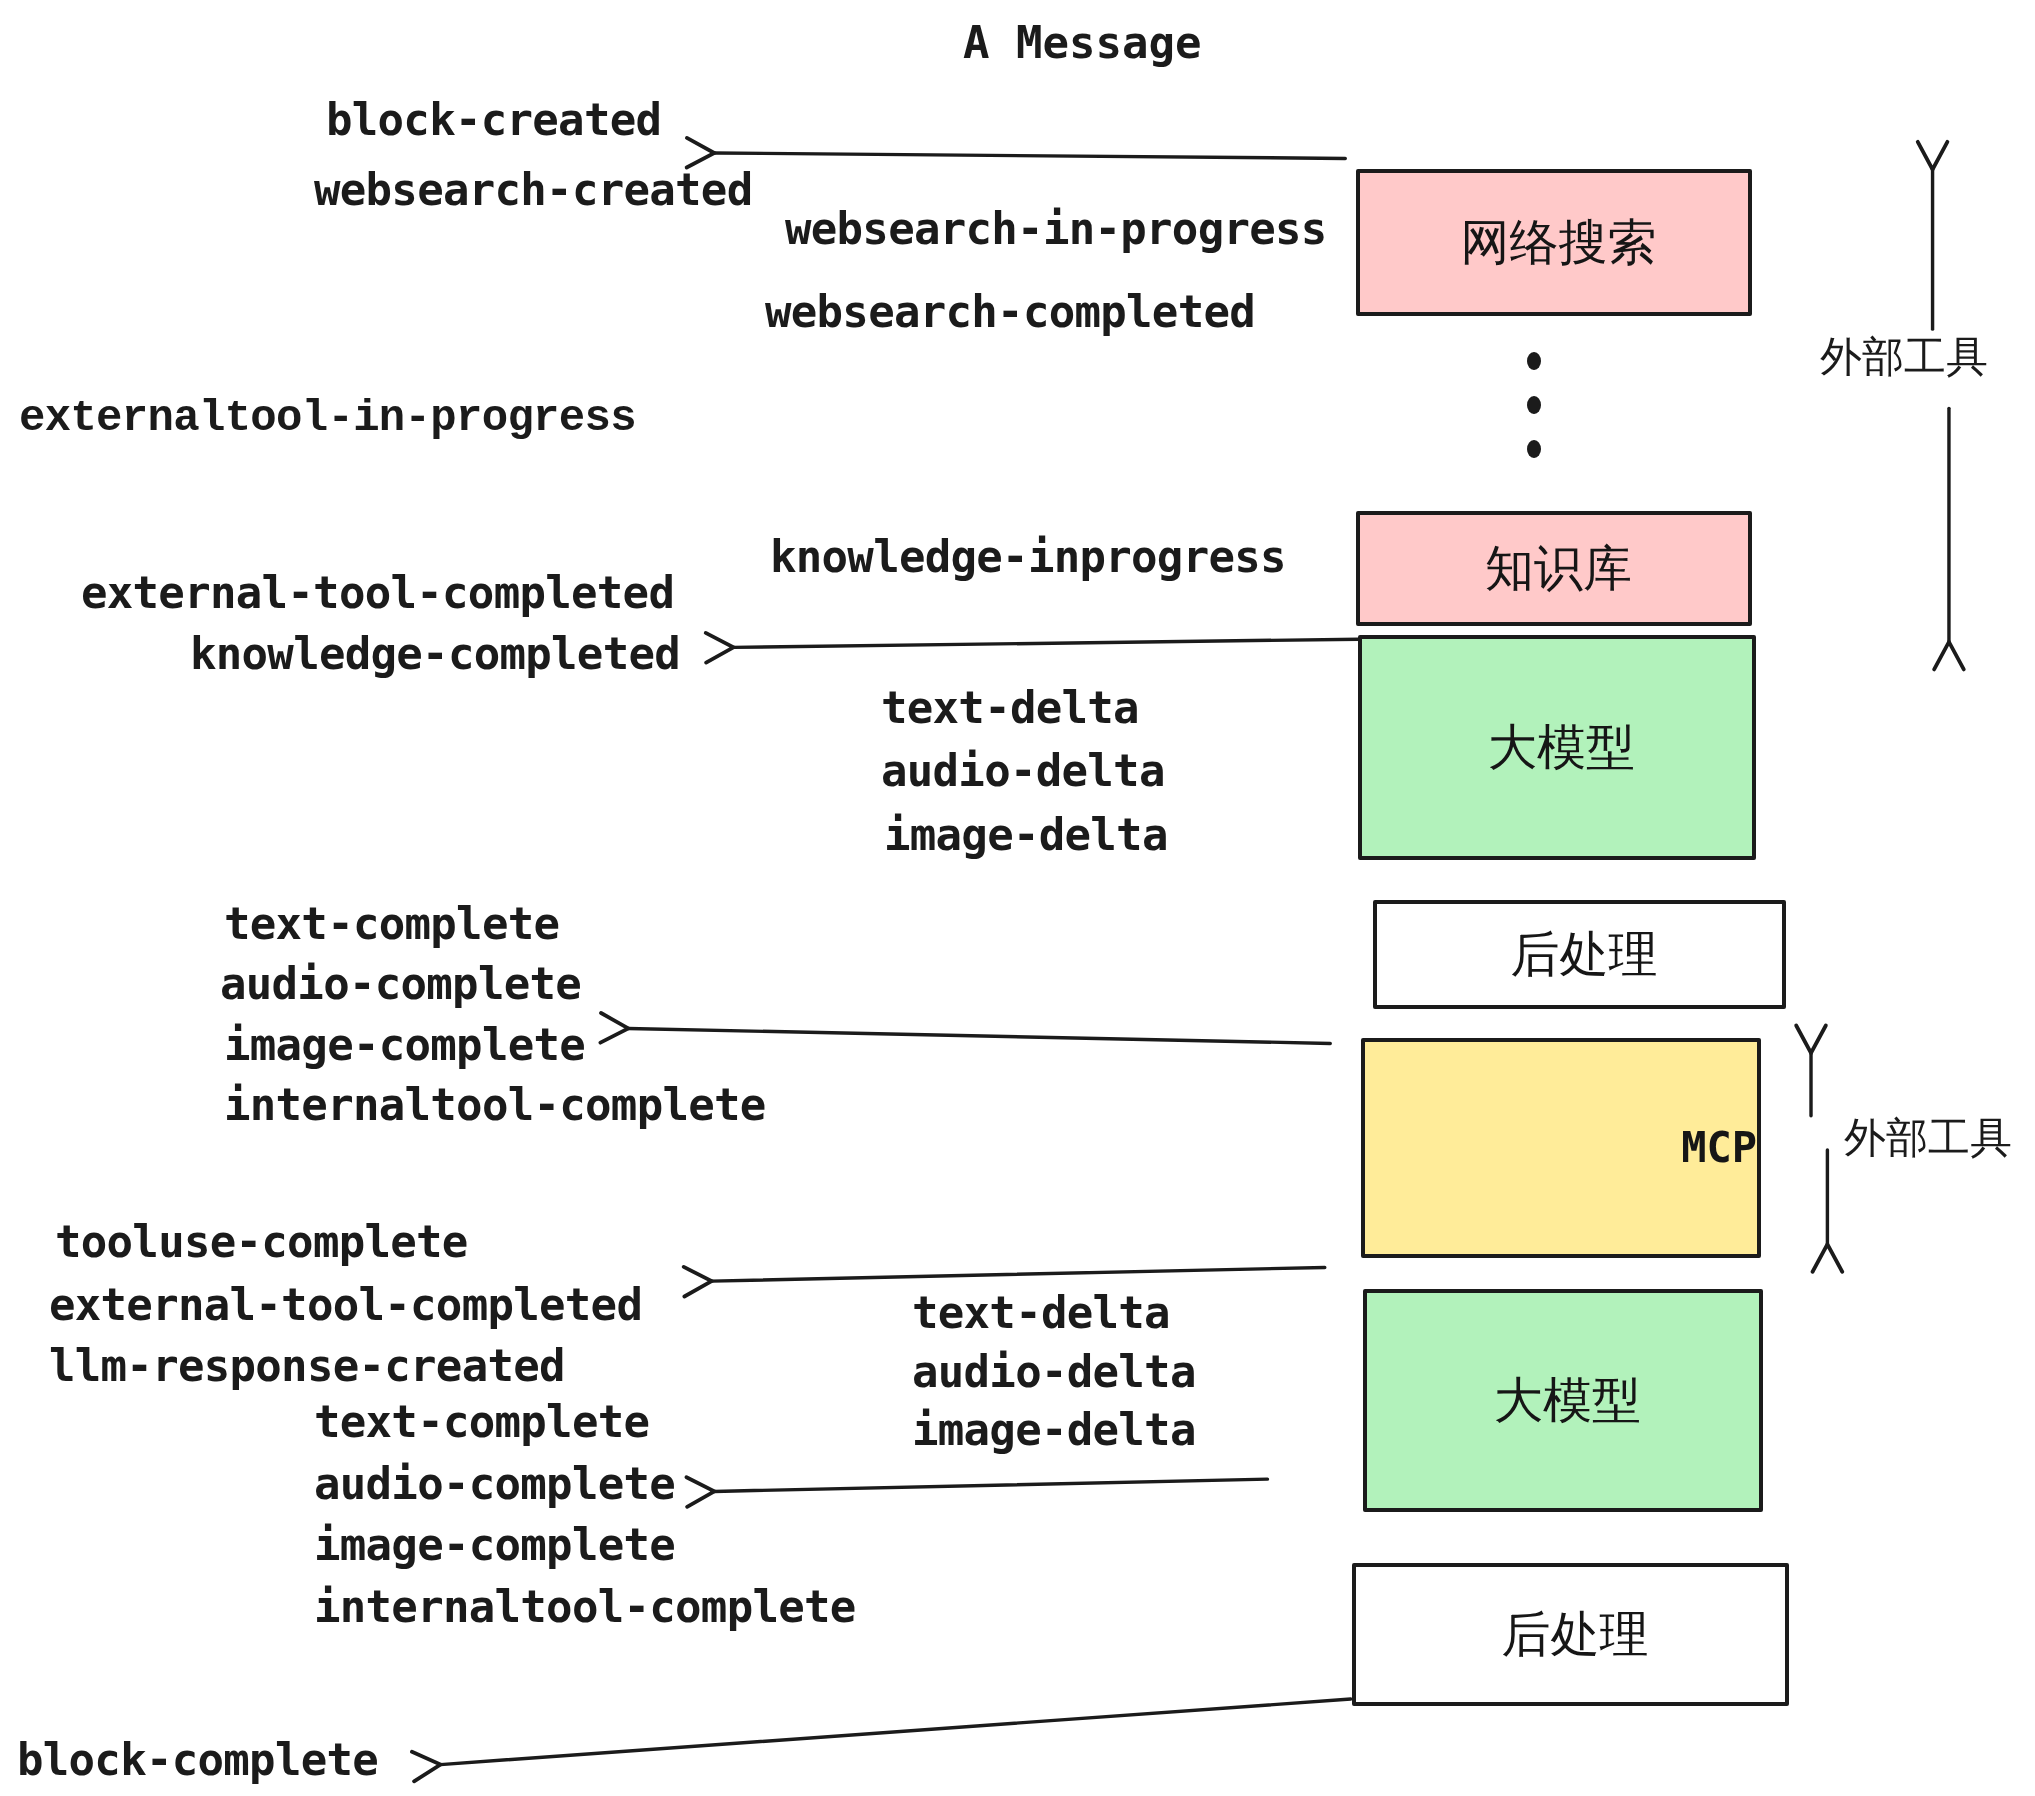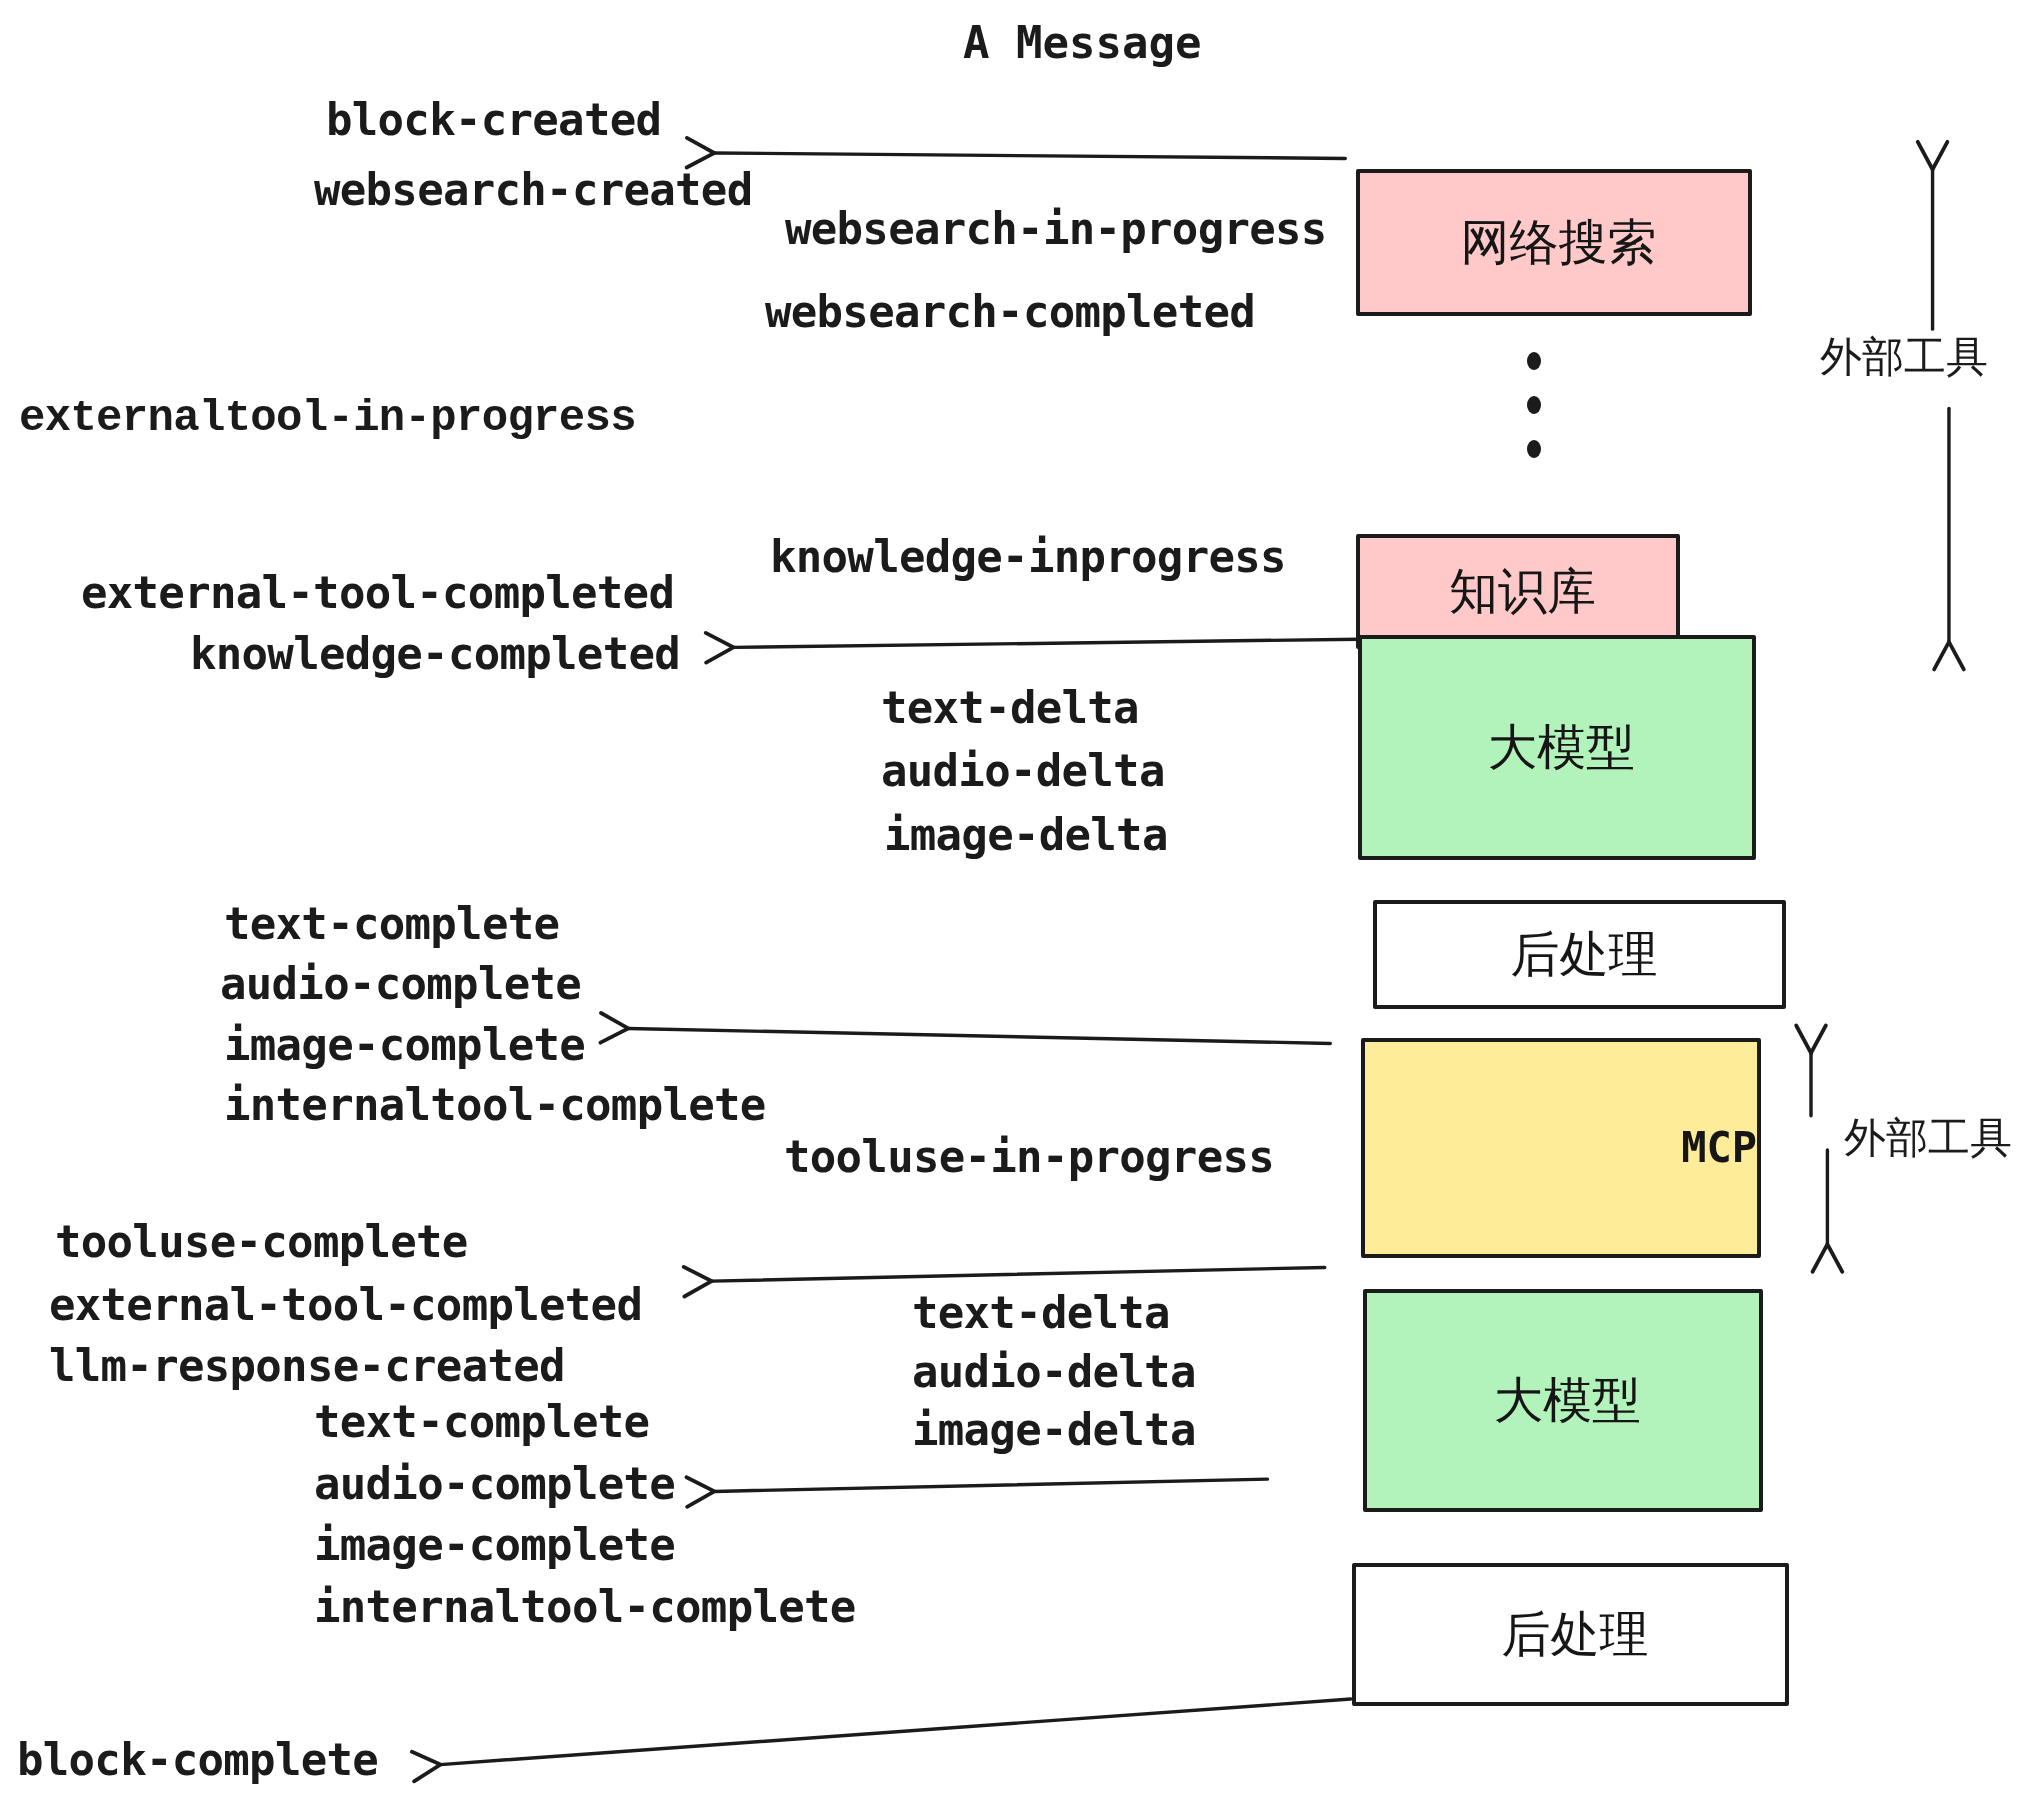--- a/index.html
+++ b/index.html
@@ -66,21 +66,21 @@
   <div class="box pink" style="left:1356px;top:169px;width:396px;height:147px;">
     <span>网络搜索</span>
   </div>
 
   <div>
     <div class="dot" style="left:1527px;top:352px;"></div>
     <div class="dot" style="left:1527px;top:396px;"></div>
     <div class="dot" style="left:1527px;top:440px;"></div>
   </div>
 
-  <div class="box pink" style="left:1356px;top:534px;width:324px;height:115px;">
+  <div class="box pink" style="left:1356px;top:511px;width:396px;height:115px;">
     <span>知识库</span>
   </div>
 
   <div class="box green" style="left:1358px;top:635px;width:398px;height:225px;">
     <span>大模型</span>
   </div>
 
   <div class="box white" style="left:1373px;top:900px;width:413px;height:109px;">
     <span>后处理</span>
   </div>
@@ -108,21 +108,20 @@
   <div class="ev" style="left:770px;top:535px;">knowledge-inprogress</div>
   <div class="ev" style="left:81px;top:571px;">external-tool-completed</div>
   <div class="ev" style="left:190px;top:632px;">knowledge-completed</div>
   <div class="ev" style="left:881px;top:686px;">text-delta</div>
   <div class="ev" style="left:881px;top:749px;">audio-delta</div>
   <div class="ev" style="left:884px;top:813px;">image-delta</div>
   <div class="ev" style="left:224px;top:902px;">text-complete</div>
   <div class="ev" style="left:220px;top:962px;">audio-complete</div>
   <div class="ev" style="left:224px;top:1023px;">image-complete</div>
   <div class="ev" style="left:224px;top:1083px;">internaltool-complete</div>
-  <div class="ev" style="left:784px;top:1135px;">tooluse-in-progress</div>
   <div class="ev" style="left:55px;top:1220px;">tooluse-complete</div>
   <div class="ev" style="left:49px;top:1283px;">external-tool-completed</div>
   <div class="ev" style="left:49px;top:1344px;">llm-response-created</div>
   <div class="ev" style="left:912px;top:1291px;">text-delta</div>
   <div class="ev" style="left:912px;top:1350px;">audio-delta</div>
   <div class="ev" style="left:912px;top:1408px;">image-delta</div>
   <div class="ev" style="left:314px;top:1400px;">text-complete</div>
   <div class="ev" style="left:314px;top:1462px;">audio-complete</div>
   <div class="ev" style="left:314px;top:1523px;">image-complete</div>
   <div class="ev" style="left:314px;top:1585px;">internaltool-complete</div>

